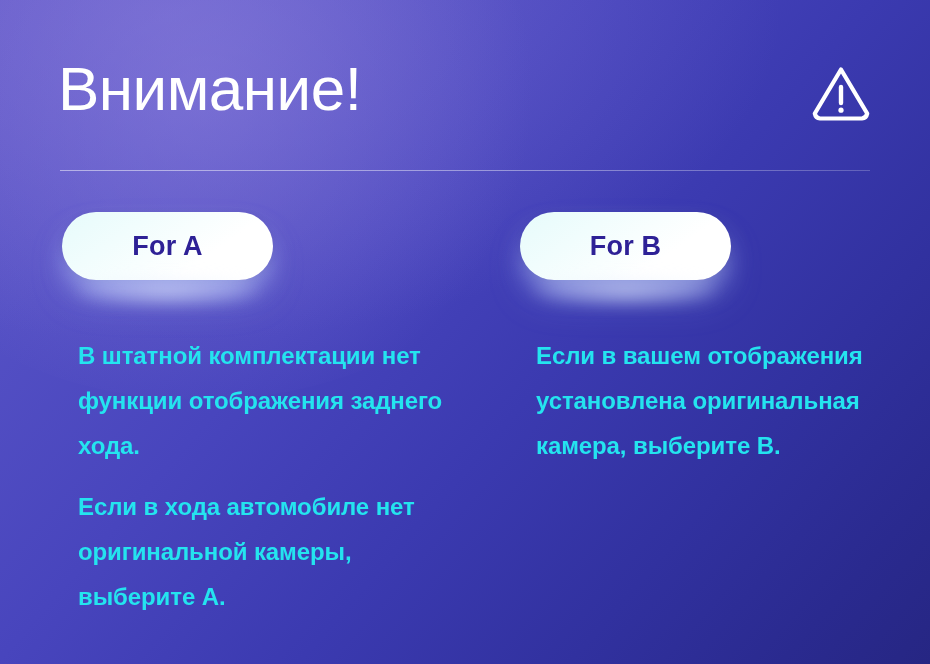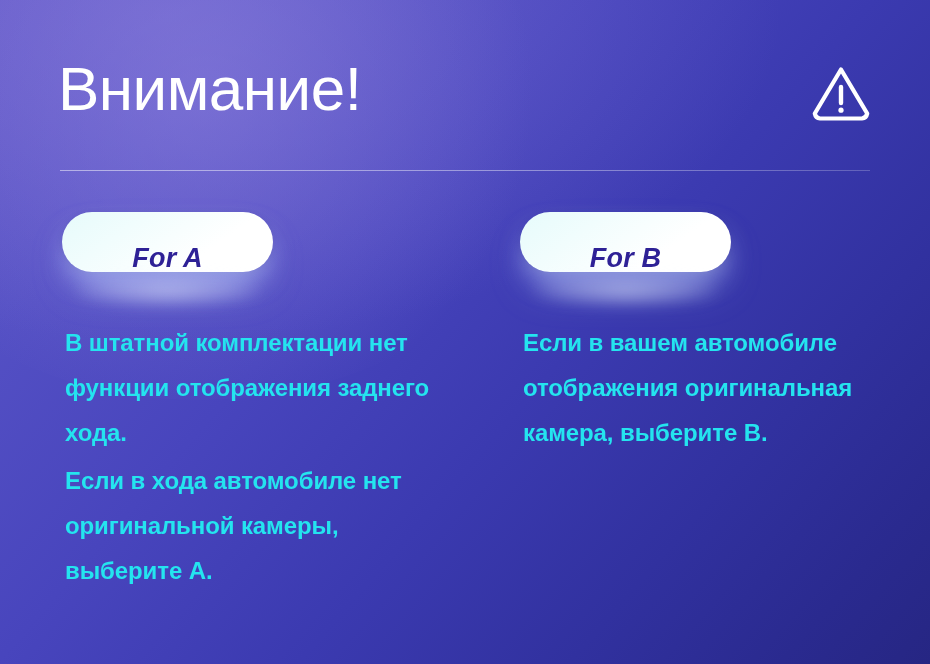--- a/index.html
+++ b/index.html
@@ -105,36 +105,35 @@
     top: 0;
     width: 400px;
   }
   .column.col-a { left: 62px; }
   .column.col-b { left: 520px; }
 
   
   .pill {
     position: relative;
     width: 211px;
-    height: 60px;
+    height: 68px;
     border: none;
     border-radius: 34px;
     padding: 0;
     display: flex;
-    align-items: flex-end;
+    align-items: center;
     justify-content: center;
     cursor: pointer;
     font-family: "Liberation Sans", sans-serif;
     background:
       linear-gradient(145deg, #e6fbfb 0%, #f1fdfd 30%, #ffffff 68%, #ffffff 100%);
     box-shadow:
       0 14px 26px -6px rgba(198, 214, 255, 0.55),
       0 22px 42px -10px rgba(168, 190, 255, 0.40),
       0 2px 6px rgba(30, 22, 110, 0.18);
-    font-style: italic;
   }
   .pill-label {
     font-size: 27px;
     font-weight: 700;
     letter-spacing: 0.2px;
     color: #2e2196;
     line-height: 1;
     user-select: none;
   }
 
@@ -156,21 +155,21 @@
 
   .body-text {
     margin: 0;
     padding: 0;
     position: absolute;
     top: 105px;
     left: 0;
     width: 400px;
   }
   .body-text p {
-    margin: 3px;
+    margin: 16px;
     font-size: 24px;
     line-height: 45px;
     font-weight: 700;
     color: #24e4ef;
     letter-spacing: -0.1px;
   }
   .body-text p + p { margin-top: 0; }
 </style>
 </head>
 <body>
@@ -203,18 +202,18 @@
         <p>Если в хода автомобиле нет оригинальной камеры, выберите А.</p>
       </div>
     </div>
 
     <div class="column col-b">
       <button class="pill">
         <span class="pill-label">For B</span>
       </button>
       <div class="pill-glow"></div>
       <div class="body-text">
-        <p>Если в вашем автомобиле отображения оригинальная камера, выберите В.</p>
+        <p>Если в вашем отображения установлена оригинальная камера, выберите В.</p>
       </div>
     </div>
 
   </div>
 </div>
 
 </body></html>

